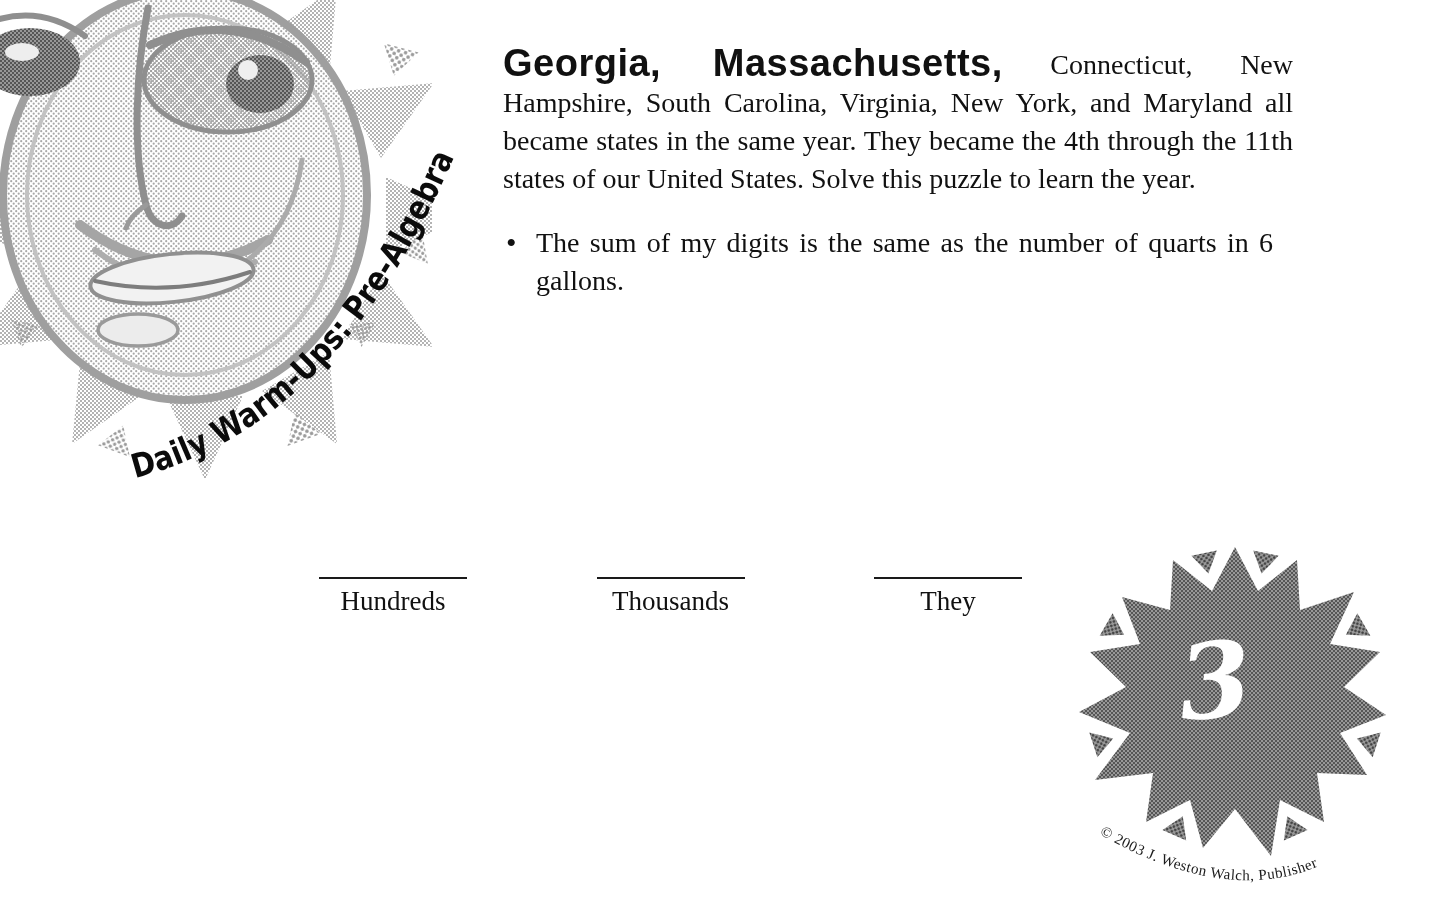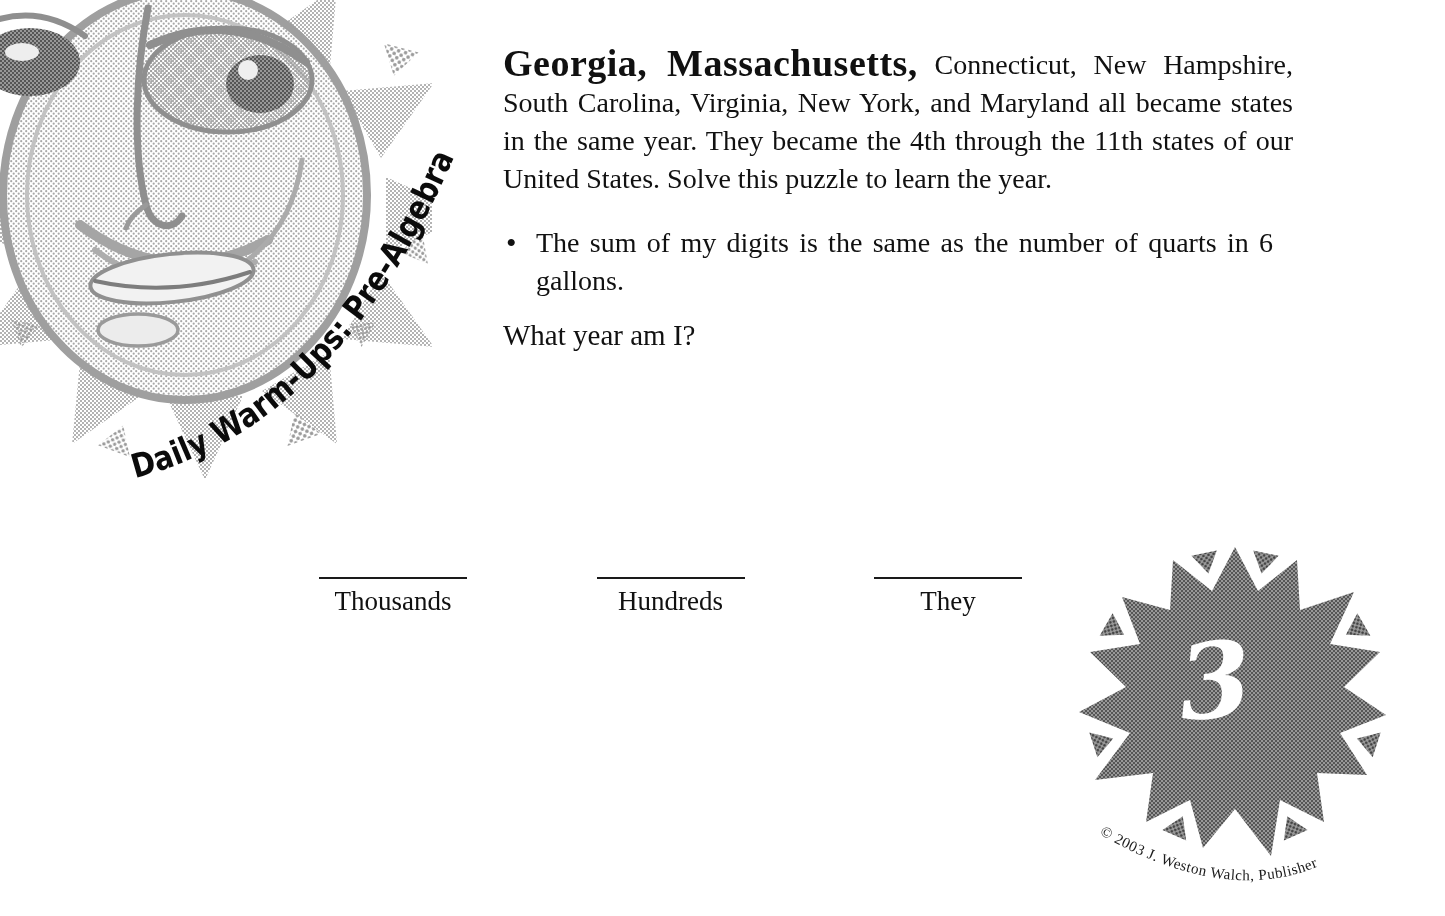--- a/index.html
+++ b/index.html
@@ -44,21 +44,21 @@
     top: 44px;
     width: 790px;
   }
   .intro {
     margin: 0;
     font-size: 28px;
     line-height: 38px;
     text-align: justify;
   }
   .states-lead {
-    font-family: Liberation Serif, serif;
+    font-family: Liberation Sans, sans-serif;
     font-weight: 700;
     font-size: 38px;
     line-height: 38px;
     letter-spacing: 0.5px;
     vertical-align: -2px;
   }
   .clues {
     list-style: none;
     margin: 26px 0 0 0;
     padding: 0;
@@ -179,31 +179,30 @@
     </text>
   </svg>
 
   <div class="content">
     <p class="intro"><span class="states-lead">Georgia, Massachusetts,</span><span> Connecticut, New Hampshire, South Carolina, Virginia, New York, and Maryland all became states in the same year. They became the 4th through the 11th states of our United States. Solve this puzzle to learn the year.</span></p>
 
     <ul class="clues">
       <li><span>The sum of my digits is the same as the number of quarts in 6 gallons.</span></li>
     </ul>
 
-    <p class="question">What year am I?</p>
   </div>
 
   <div class="answer-row">
     <div class="answer-blank">
       <div class="blank-rule"></div>
-      <div class="blank-label">Thousands</div>
+      <div class="blank-label">Hundreds</div>
     </div>
     <div class="answer-blank">
       <div class="blank-rule"></div>
-      <div class="blank-label">Hundreds</div>
+      <div class="blank-label">Thousands</div>
     </div>
     <div class="answer-blank">
       <div class="blank-rule"></div>
       <div class="blank-label">They</div>
     </div>
   </div>
 
   <svg class="badge-svg" width="322" height="392" viewBox="0 0 322 392">
     <polygon fill="url(#ht-d)" points="160,23 183,67 222,36 225,86 279,68 255,120 305,128 269,163 311,191 265,209
               292,251 242,249 249,298 205,276 196,332 160,285 128,324 115,276 71,298 78,249

